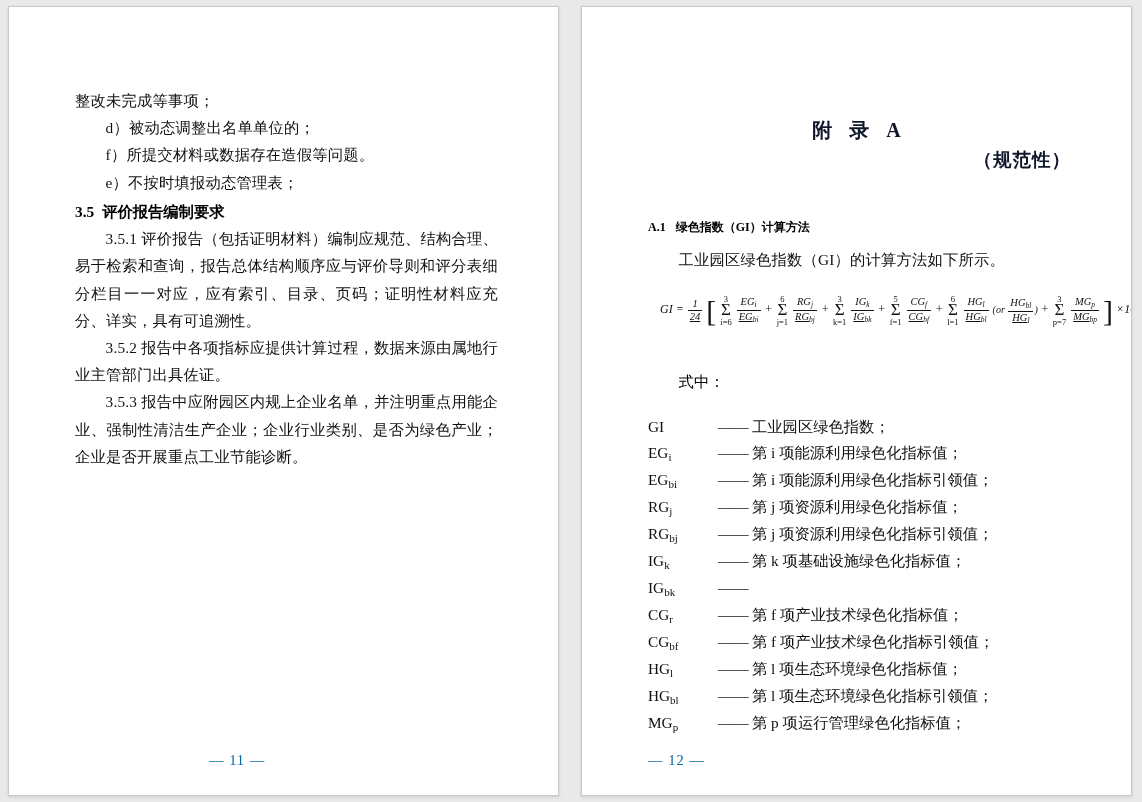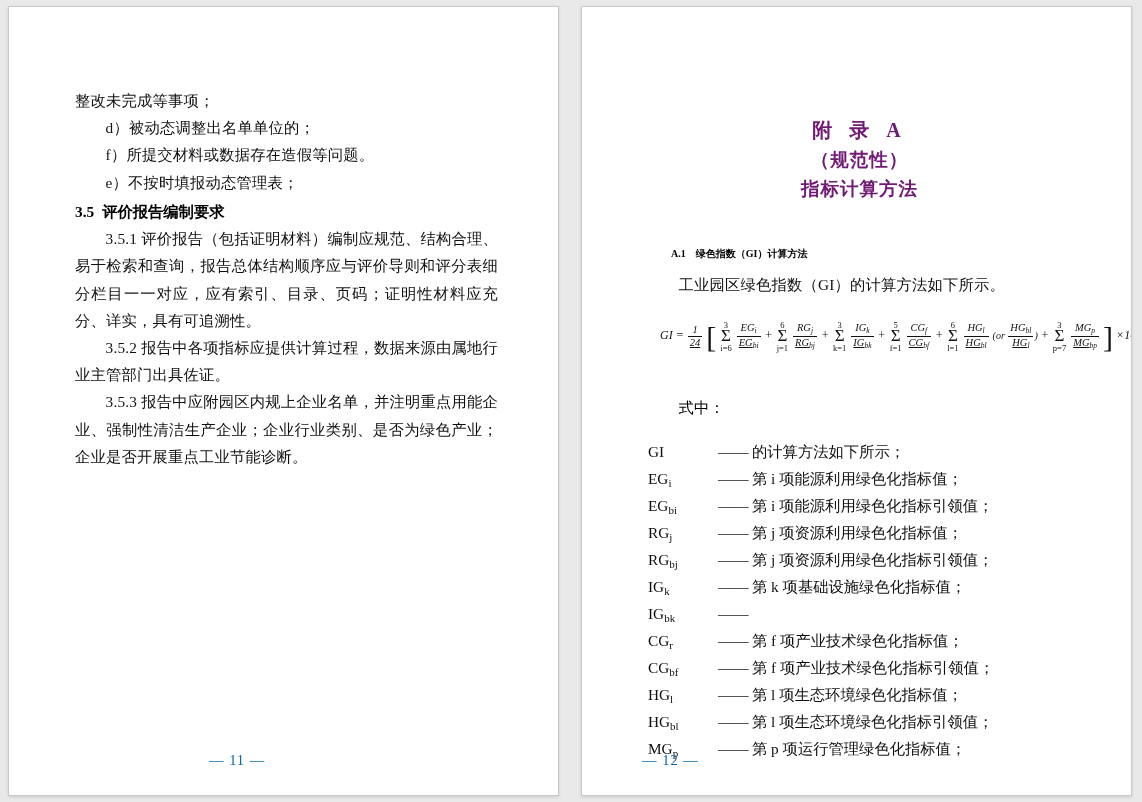--- a/index.html
+++ b/index.html
@@ -54,42 +54,41 @@
   }
   .sec-head .num { margin-right: 8px; }
   .para { margin: 0; }
   .footer {
     position: absolute;
     bottom: 26px;
     font-size: 14.5px;
     color: #0369a1;
     letter-spacing: 1px;
   }
-  .footer.left { left: 60px; }
+  .footer.left { left: 66px; }
   .footer.center-left { left: 200px; }
 
   
   .annex-title {
     text-align: center;
     font-weight: bold;
     font-size: 20px;
     line-height: 1.55;
-    color: #701a75;
+    color: #0f172a;
     margin-top: 28px;
     letter-spacing: 1px;
   }
   .annex-title .l1 { letter-spacing: 6px; }
-  .annex-title .l2 { font-size: 18.5px; }
+  .annex-title .l2 { font-size: 18.5px; text-align: right; }
   .annex-title .l3 { font-size: 18.5px; }
   .a1-head {
     font-weight: bold;
-    font-size: 10px;
+    font-size: 12px;
     margin-top: 44px;
     color: #000;
-    margin-left: 23px;
   }
   .a1-head .lbl { margin-right: 10px; }
   .formula-wrap {
     margin: 22px 0 20px 0;
     padding-left: 12px;
     font-family: "Liberation Serif", serif;
     font-style: italic;
     font-size: 12px;
     color: #111;
     white-space: nowrap;
@@ -161,21 +160,20 @@
     </div>
     <div class="footer center-left">— 11 —</div>
   </div>
 
   <div class="page">
     <div class="page-inner">
 
       <div class="annex-title">
         <div class="l1">附 录 A</div>
         <div class="l2">（规范性）</div>
-        <div class="l3">指标计算方法</div>
       </div>
 
       <div class="a1-head">
         <span class="lbl">A.1</span><span>绿色指数（GI）计算方法</span>
       </div>
 
       <p class="txt para indent2" style="margin-top:10px">工业园区绿色指数（GI）的计算方法如下所示。</p>
 
       <div class="formula-wrap" title="GI formula">
         <span><i>GI</i> =</span>
@@ -204,21 +202,21 @@
         <span>×100</span>
       </div>
 
       <div class="shi">式中：</div>
 
       <div class="deflist">
 
         <div class="defrow">
           <span class="sym">GI</span>
           <span class="dash">——</span>
-          <span class="desc">的计算方法如下所示；</span>
+          <span class="desc">工业园区绿色指数；</span>
         </div>
 
         <div class="defrow">
           <span class="sym">EG<span class="sub">i</span></span>
           <span class="dash">——</span>
           <span class="desc">第 i 项能源利用绿色化指标值；</span>
         </div>
 
         <div class="defrow">
           <span class="sym">EG<span class="sub">bi</span></span>

